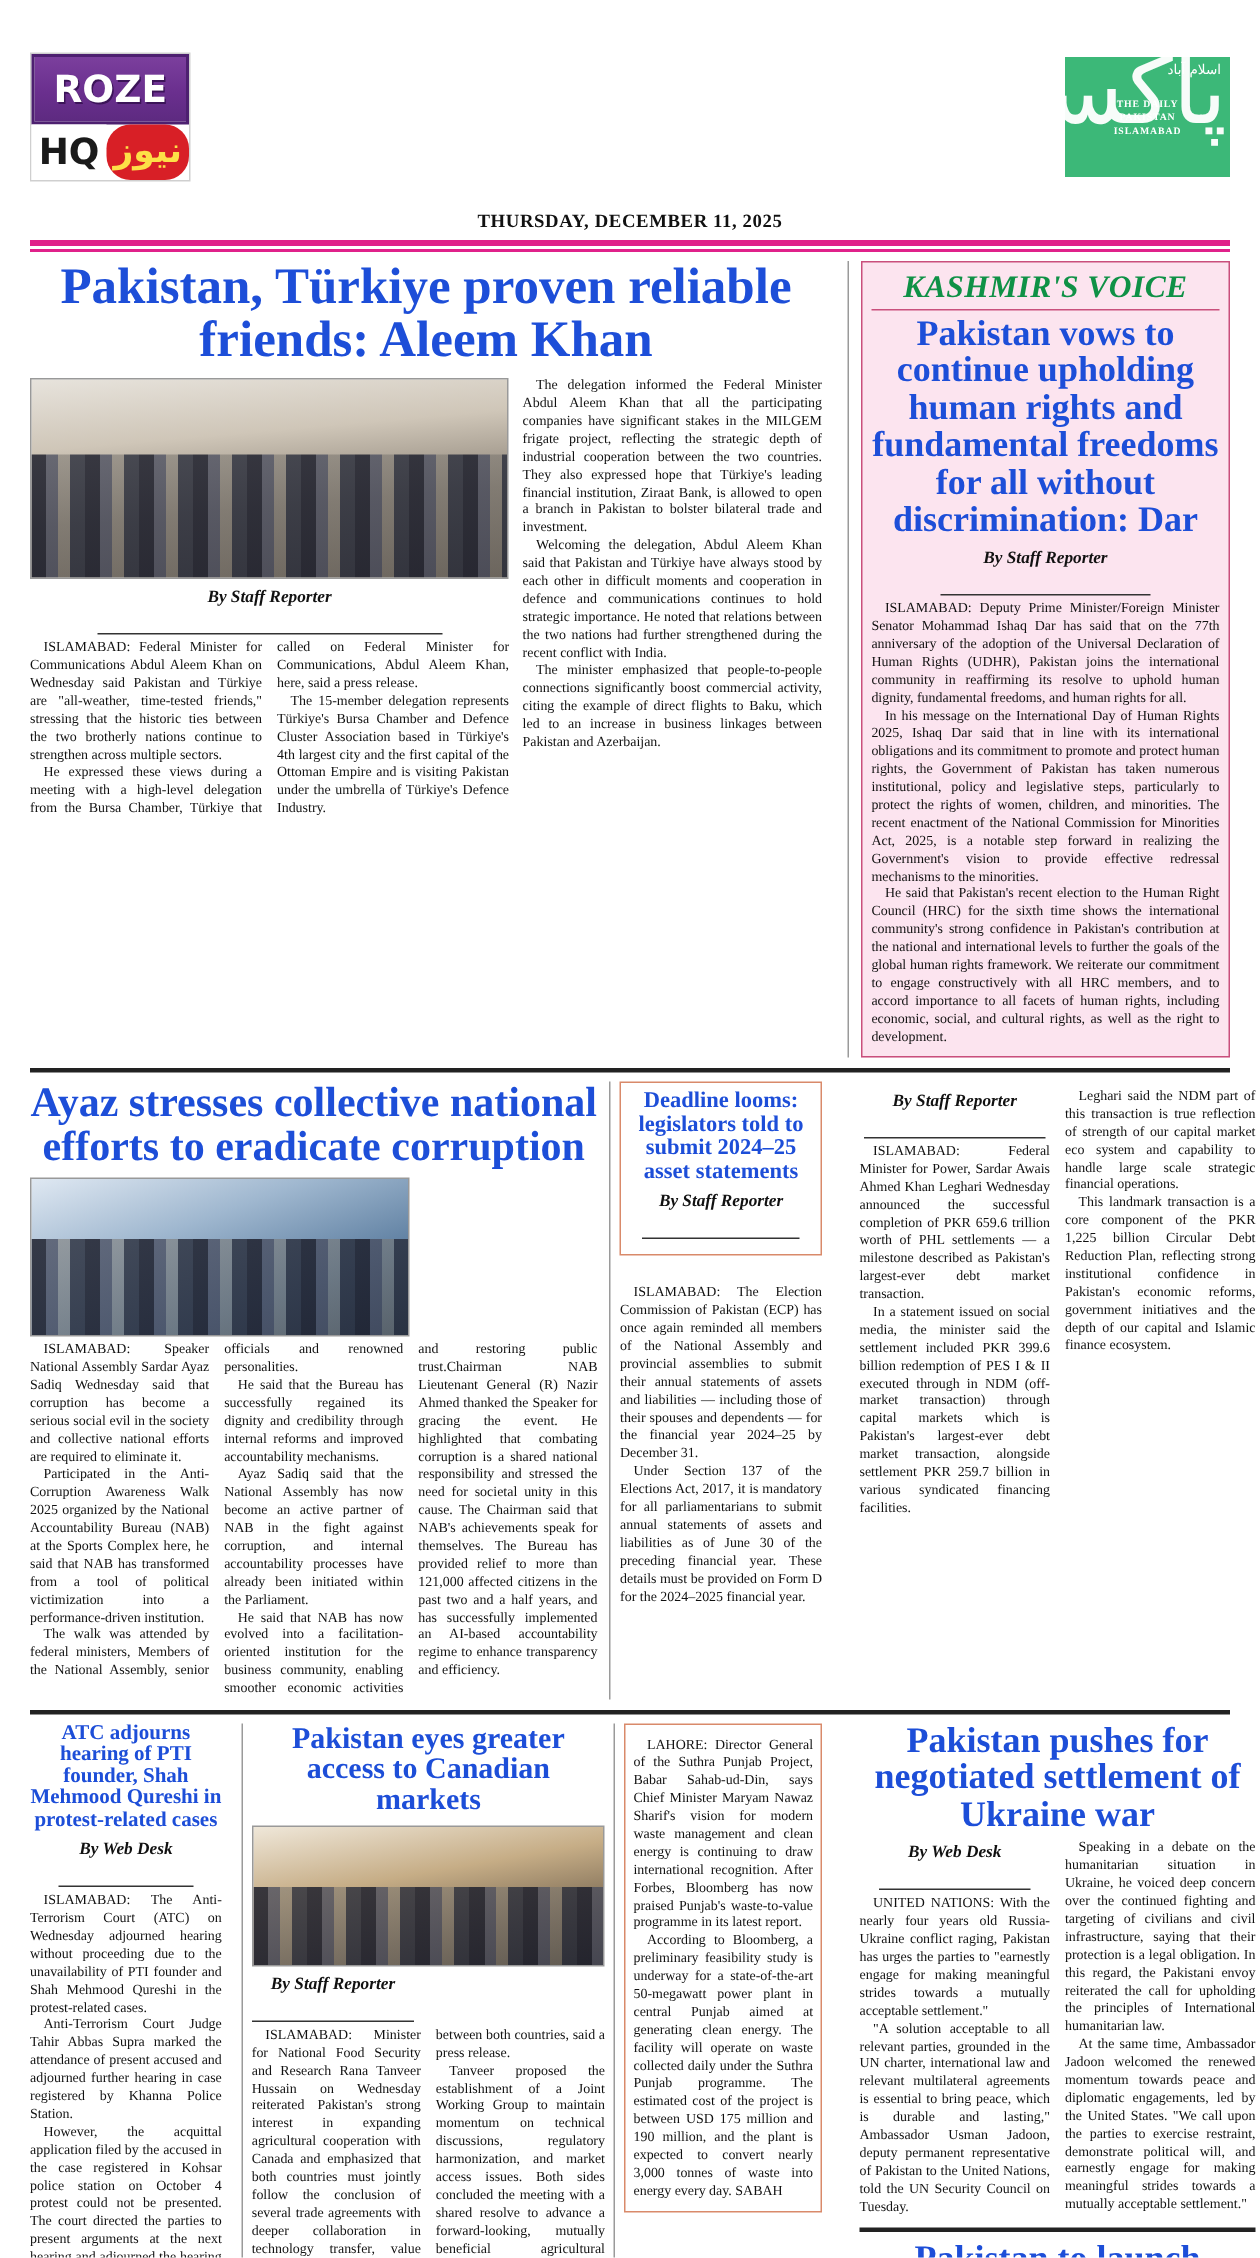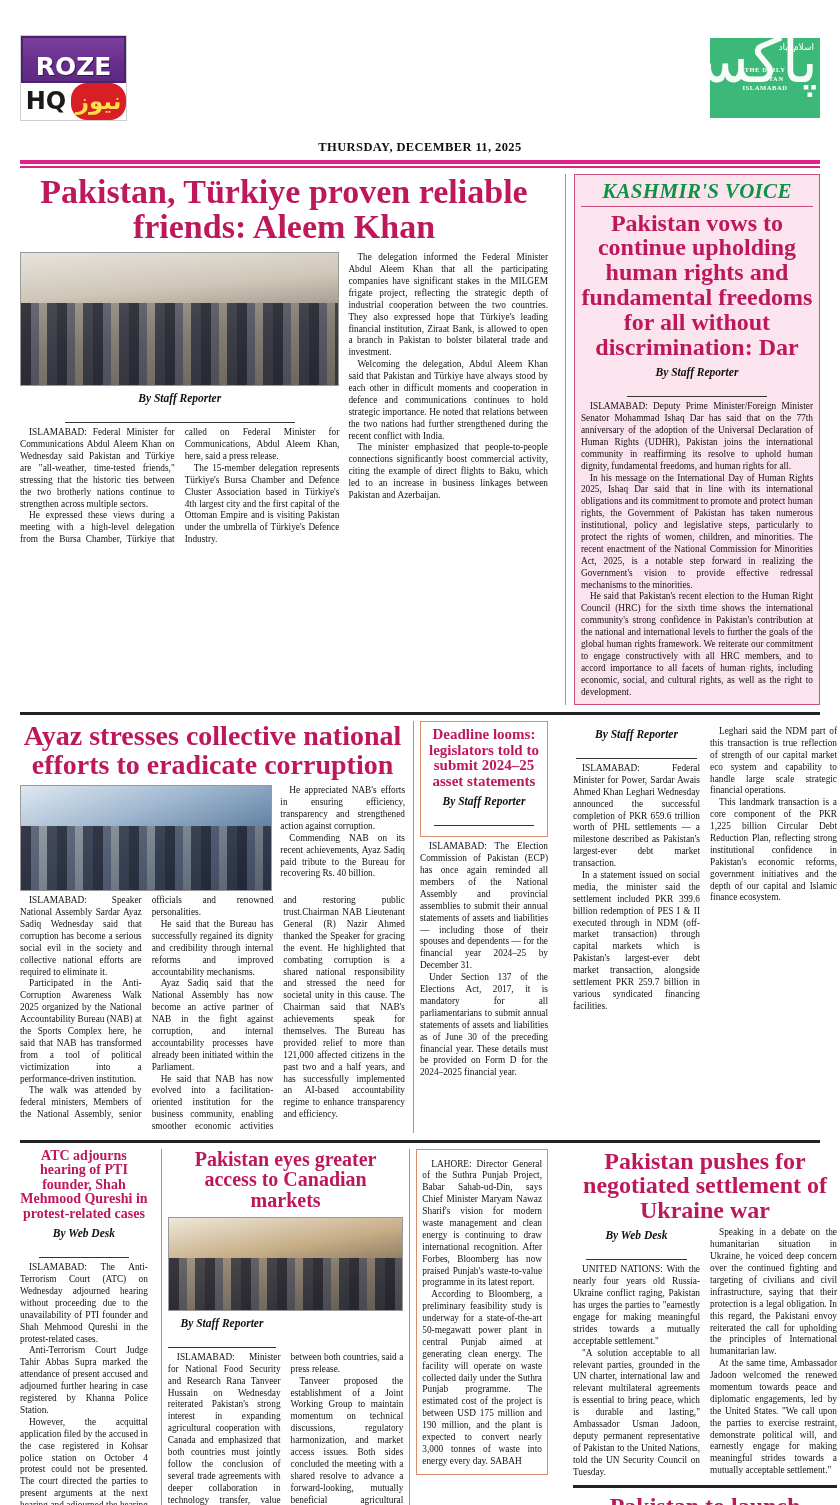--- a/index.html
+++ b/index.html
@@ -3,21 +3,21 @@
 <meta charset="utf-8">
 <style>
   html,body{margin:0;padding:0;background:#fff;}
   body{width:840px;height:1505px;font-family:"Liberation Serif",serif;color:#111;overflow:hidden;}
   .page{position:relative;width:840px;height:1505px;box-sizing:border-box;padding:0 20px;}
 
   
   .masthead{display:flex;align-items:center;justify-content:space-between;height:112px;padding-top:22px;}
   .roze-logo{width:105px;height:84px;display:flex;flex-direction:column;border:1px solid #cfcfcf;}
   .roze-top{flex:1.15;background:linear-gradient(180deg,#7b3f9d 0%,#6a2f8e 55%,#5d2a80 100%);
-    display:flex;align-items:flex-end;justify-content:center;border:2px solid #4d2070;box-sizing:border-box;}
+    display:flex;align-items:center;justify-content:center;border:2px solid #4d2070;box-sizing:border-box;}
   .roze-top span{color:#fff;font-family:"DejaVu Sans",sans-serif;font-weight:bold;font-size:25px;
     letter-spacing:0px;text-shadow:1px 1px 0 #3b1458;}
   .roze-bot{flex:1;display:flex;}
   .roze-hq{flex:1;background:#fff;display:flex;align-items:center;justify-content:center;
     color:#1a1a1a;font-family:"DejaVu Sans",sans-serif;font-weight:bold;font-size:24px;}
   .roze-urdu{flex:1.1;background:#d81f26;display:flex;align-items:center;justify-content:center;
     color:#fde047;font-size:23px;font-weight:bold;font-family:"DejaVu Sans",sans-serif;border-radius:16px;}
 
   .title-wrap{flex:1;text-align:center;margin-top:-6px;}
   .title-line{font-family:"Liberation Serif",serif;font-size:74px;line-height:0.95;white-space:nowrap;}
@@ -38,21 +38,21 @@
   .pinkrule{height:4px;background:#e0218a;margin:0 0 2px;}
   .pinkrule2{height:1.5px;background:#e0218a;margin-bottom:6px;}
 
   
   .body-grid{display:flex;gap:0;}
   .col-left{width:537px;padding-right:9px;box-sizing:border-box;}
   .vrule{width:1px;background:#9a9a9a;margin:0 8px;align-self:stretch;}
   .col-right{width:265px;box-sizing:border-box;}
 
   
-  .hl{font-family:"Liberation Serif",serif;font-weight:bold;text-align:center;line-height:1.04;color:#be185d;}
+  .hl{font-family:"Liberation Serif",serif;font-weight:bold;text-align:center;line-height:1.04;color:#1d4ed8;}
   .hl-xxl{font-size:34px;}
   .hl-xl{font-size:28px;}
   .hl-l{font-size:24px;}
   .hl-m{font-size:20px;}
   .hl-s{font-size:14px;}
   .hl-xs{font-size:15px;}
   .byline{text-align:center;font-style:italic;font-weight:bold;font-size:11.5px;margin:6px auto 4px;
     border-bottom:1.2px solid #333;width:60%;padding-bottom:18px;}
   .byline.wide{width:72%;}
   .art{font-size:9.3px;line-height:1.28;text-align:justify;hyphens:auto;}
@@ -159,43 +159,39 @@
     <div class="col-left" style="display:flex;">
 
       <div style="width:393px;padding-right:8px;box-sizing:border-box;">
         <div class="hl hl-xl">Ayaz stresses collective national efforts to eradicate corruption</div>
         <div style="display:flex;gap:8px;margin-top:6px;">
           <div style="width:253px;">
             <div class="photo ph-b" style="height:104px;">
               <div class="ppl"></div>
             </div>
           </div>
-          <div style="width:125px;" class="art">
-            <p>He appreciated NAB's efforts in ensuring efficiency, transparency and strengthened action against corruption.</p>
-            <p>Commending NAB on its recent achievements, Ayaz Sadiq paid tribute to the Bureau for recovering Rs. 40 billion.</p>
-          </div>
         </div>
         <div class="art cols3" style="margin-top:4px;">
           <p>ISLAMABAD: Speaker National Assembly Sardar Ayaz Sadiq Wednesday said that corruption has become a serious social evil in the society and collective national efforts are required to eliminate it.</p>
           <p>Participated in the Anti-Corruption Awareness Walk 2025 organized by the National Accountability Bureau (NAB) at the Sports Complex here, he said that NAB has transformed from a tool of political victimization into a performance-driven institution.</p>
           <p>The walk was attended by federal ministers, Members of the National Assembly, senior officials and renowned personalities.</p>
           <p>He said that the Bureau has successfully regained its dignity and credibility through internal reforms and improved accountability mechanisms.</p>
           <p>Ayaz Sadiq said that the National Assembly has now become an active partner of NAB in the fight against corruption, and internal accountability processes have already been initiated within the Parliament.</p>
           <p>He said that NAB has now evolved into a facilitation-oriented institution for the business community, enabling smoother economic activities and restoring public trust.Chairman NAB Lieutenant General (R) Nazir Ahmed thanked the Speaker for gracing the event. He highlighted that combating corruption is a shared national responsibility and stressed the need for societal unity in this cause. The Chairman said that NAB's achievements speak for themselves. The Bureau has provided relief to more than 121,000 affected citizens in the past two and a half years, and has successfully implemented an AI-based accountability regime to enhance transparency and efficiency.</p>
         </div>
       </div>
 
       <div class="vrule" style="margin:0 6px 0 0;"></div>
 
       <div style="width:137px;">
         <div class="boxart">
           <div class="hl hl-xs">Deadline looms: legislators told to submit 2024–25 asset statements</div>
           <div class="byline" style="width:86%;">By Staff Reporter</div>
         </div>
-        <div class="art" style="margin-top:4px;">
+        <div class="art" style="margin-top:20px;">
           <p>ISLAMABAD: The Election Commission of Pakistan (ECP) has once again reminded all members of the National Assembly and provincial assemblies to submit their annual statements of assets and liabilities — including those of their spouses and dependents — for the financial year 2024–25 by December 31.</p>
           <p>Under Section 137 of the Elections Act, 2017, it is mandatory for all parliamentarians to submit annual statements of assets and liabilities as of June 30 of the preceding financial year. These details must be provided on Form D for the 2024–2025 financial year.</p>
         </div>
       </div>
     </div>
 
     <div class="vrule"></div>
 
     <div class="col-right">
       <div style="display:flex;gap:10px;margin-top:5px;">

